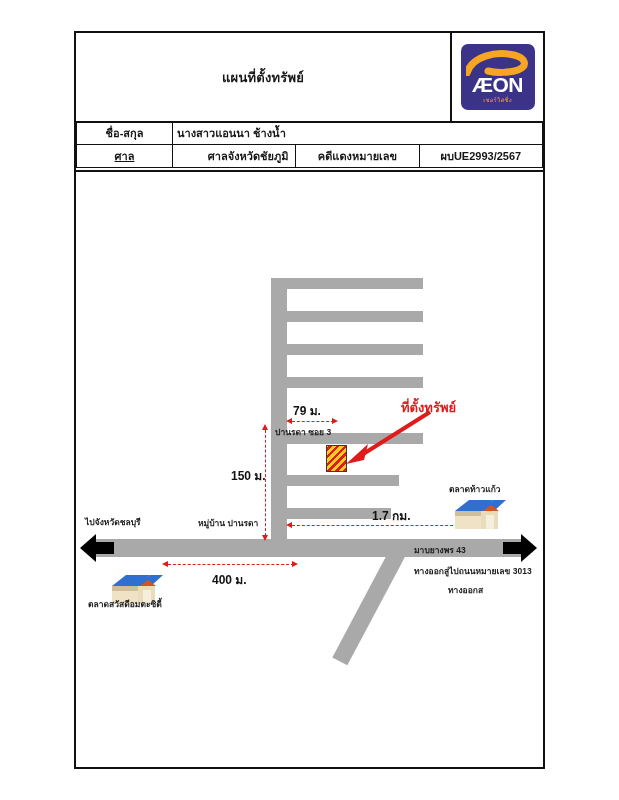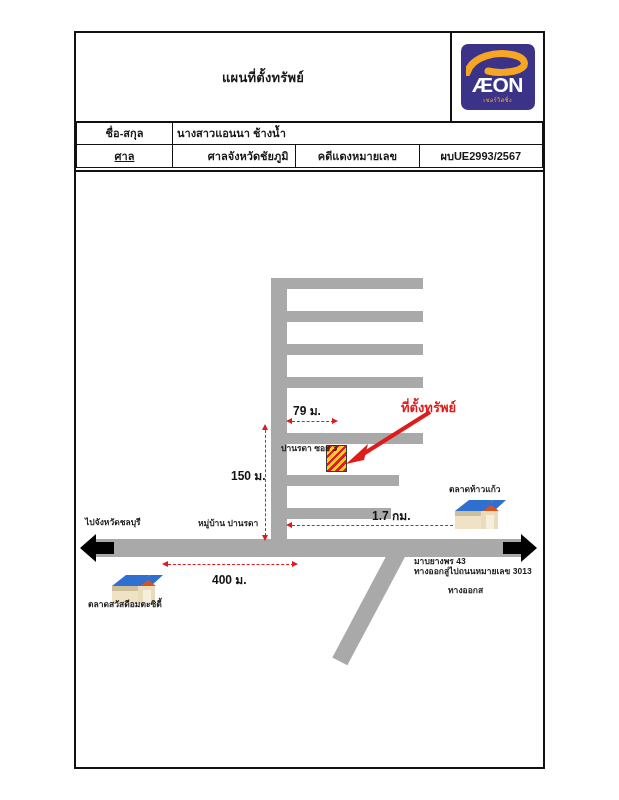--- a/index.html
+++ b/index.html
@@ -290,21 +290,21 @@
         <line x1="92" y1="4" x2="22" y2="48" stroke="#e01b1b" stroke-width="4"></line>
         <polygon points="8,56 30,36 26,52" fill="#e01b1b"></polygon>
       </svg>
       <div class="callout-label" style="left:325px; top:225px;">ที่ตั้งทรัพย์</div>
 
       <div class="dim-label" style="left:217px; top:229px;">79 ม.</div>
       <div class="dim-h" style="left:216px; top:249px; width:42px;"></div>
       <div class="dim-cap cap-left" style="left:210px; top:246px;"></div>
       <div class="dim-cap cap-right" style="left:256px; top:246px;"></div>
 
-      <div class="map-label" style="left:205px; top:253px;margin-top:16px;">ปานรดา ซอย 3</div>
+      <div class="map-label" style="left:199px; top:253px;">ปานรดา ซอย 3</div>
 
       <div class="dim-v" style="left:189px; top:258px; height:106px;"></div>
       <div class="dim-cap cap-up" style="left:186px; top:252px;"></div>
       <div class="dim-cap cap-down" style="left:186px; top:363px;"></div>
       <div class="dim-label" style="left:155px; top:294px;">150 ม.</div>
 
       <div class="map-label" style="left:122px; top:344px;">หมู่บ้าน ปานรดา</div>
 
       <div class="dim-h" style="left:216px; top:353px; width:166px;"></div>
       <div class="dim-cap cap-left" style="left:210px; top:350px;"></div>
@@ -331,21 +331,21 @@
         <polygon points="2,14 16,3 40,3 28,14" fill="#2f6fd0"></polygon>
         <polygon points="26,14 40,3 53,3 41,14" fill="#2f6fd0"></polygon>
         <rect x="2" y="14" width="26" height="18" fill="#efe2c5"></rect>
         <rect x="28" y="14" width="17" height="18" fill="#e9dcbb"></rect>
         <polygon points="30,14 38,8 46,14" fill="#d8521f"></polygon>
         <rect x="33" y="18" width="8" height="14" fill="#f6efdd"></rect>
         <rect x="2" y="14" width="26" height="5" fill="#cdbf9c"></rect>
       </svg>
       <div class="map-label" style="left:12px; top:425px;">ตลาดสวัสดีอมตะซิตี้</div>
 
-      <div class="map-label" style="left:338px; top:382px;">มาบยางพร 43</div>
+      <div class="map-label" style="left:338px; top:371px;">มาบยางพร 43</div>
       <div class="map-label" style="left:338px; top:392px;text-align:center;">ทางออกสู่ไปถนนหมายเลข 3013</div>
       <div class="map-label" style="left:372px; top:411px;">ทางออกส</div>
 
       <div class="map-label" style="left:9px; top:343px;text-align:center;">ไปจังหวัดชลบุรี</div>
 
     </div>
   </div>
 </div>
 
 </body></html>

